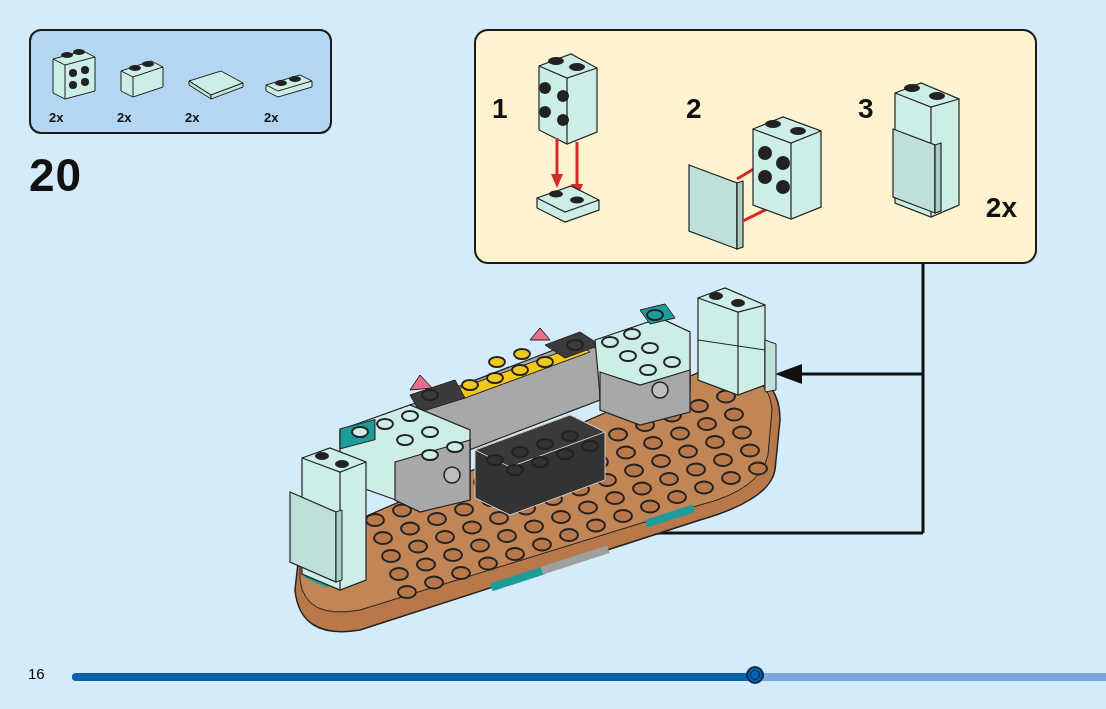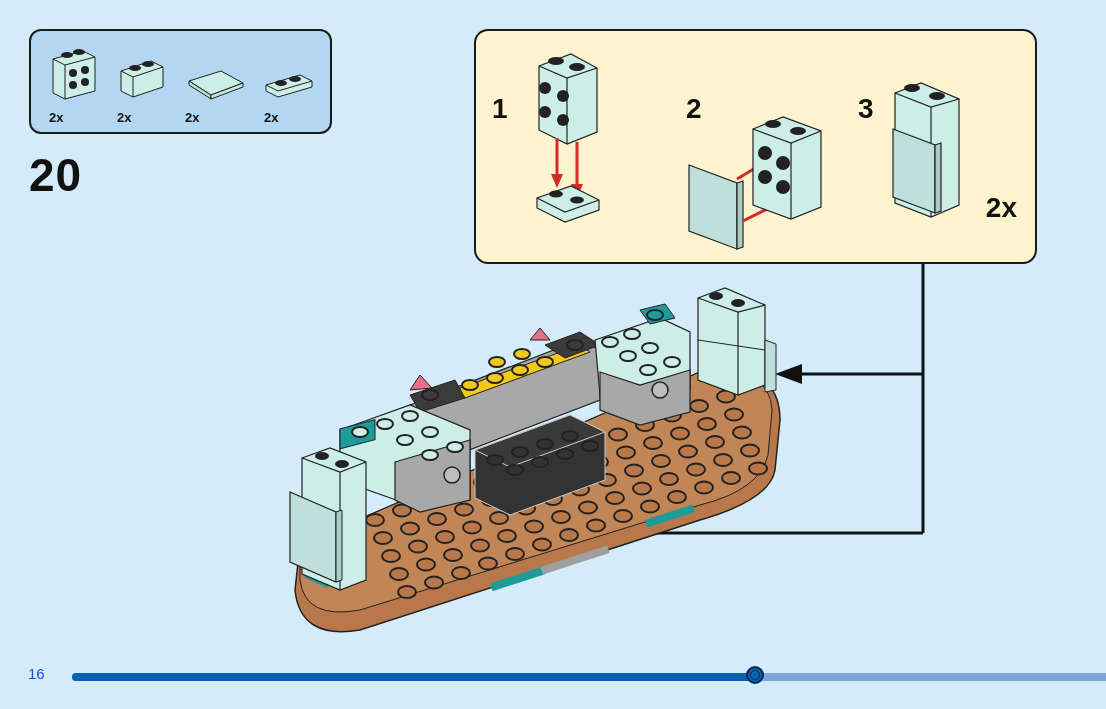--- a/index.html
+++ b/index.html
@@ -27,21 +27,21 @@
       background: #fdf3cf; border: 2px solid #1a1a1a; border-radius: 14px; box-sizing: border-box;
     }
     .substep-num {
       position: absolute; font-size: 28px; font-weight: bold; color: #111;
     }
     .callout-qty {
       position: absolute; right: 18px; bottom: 38px; font-size: 28px; font-weight: bold; color: #111;
     }
     .main-svg { position: absolute; left: 0; top: 0; }
     .page-number {
-      position: absolute; left: 28px; top: 665px; font-size: 15px; color: #1d4ed8; text-align: center;
+      position: absolute; left: 28px; top: 665px; font-size: 15px; color: #000000; text-align: center;
     }
     .progress-track {
       position: absolute; left: 72px; top: 673px; width: 1034px; height: 8px;
       background: #7fa6d8; border-radius: 4px 0 0 4px;
     }
     .progress-fill {
       position: absolute; left: 0; top: 0; height: 8px; background: #0a62ad; border-radius: 4px 0 0 4px;
     }
     .progress-knob {
       position: absolute; top: 666px; width: 18px; height: 18px; border-radius: 50%;

